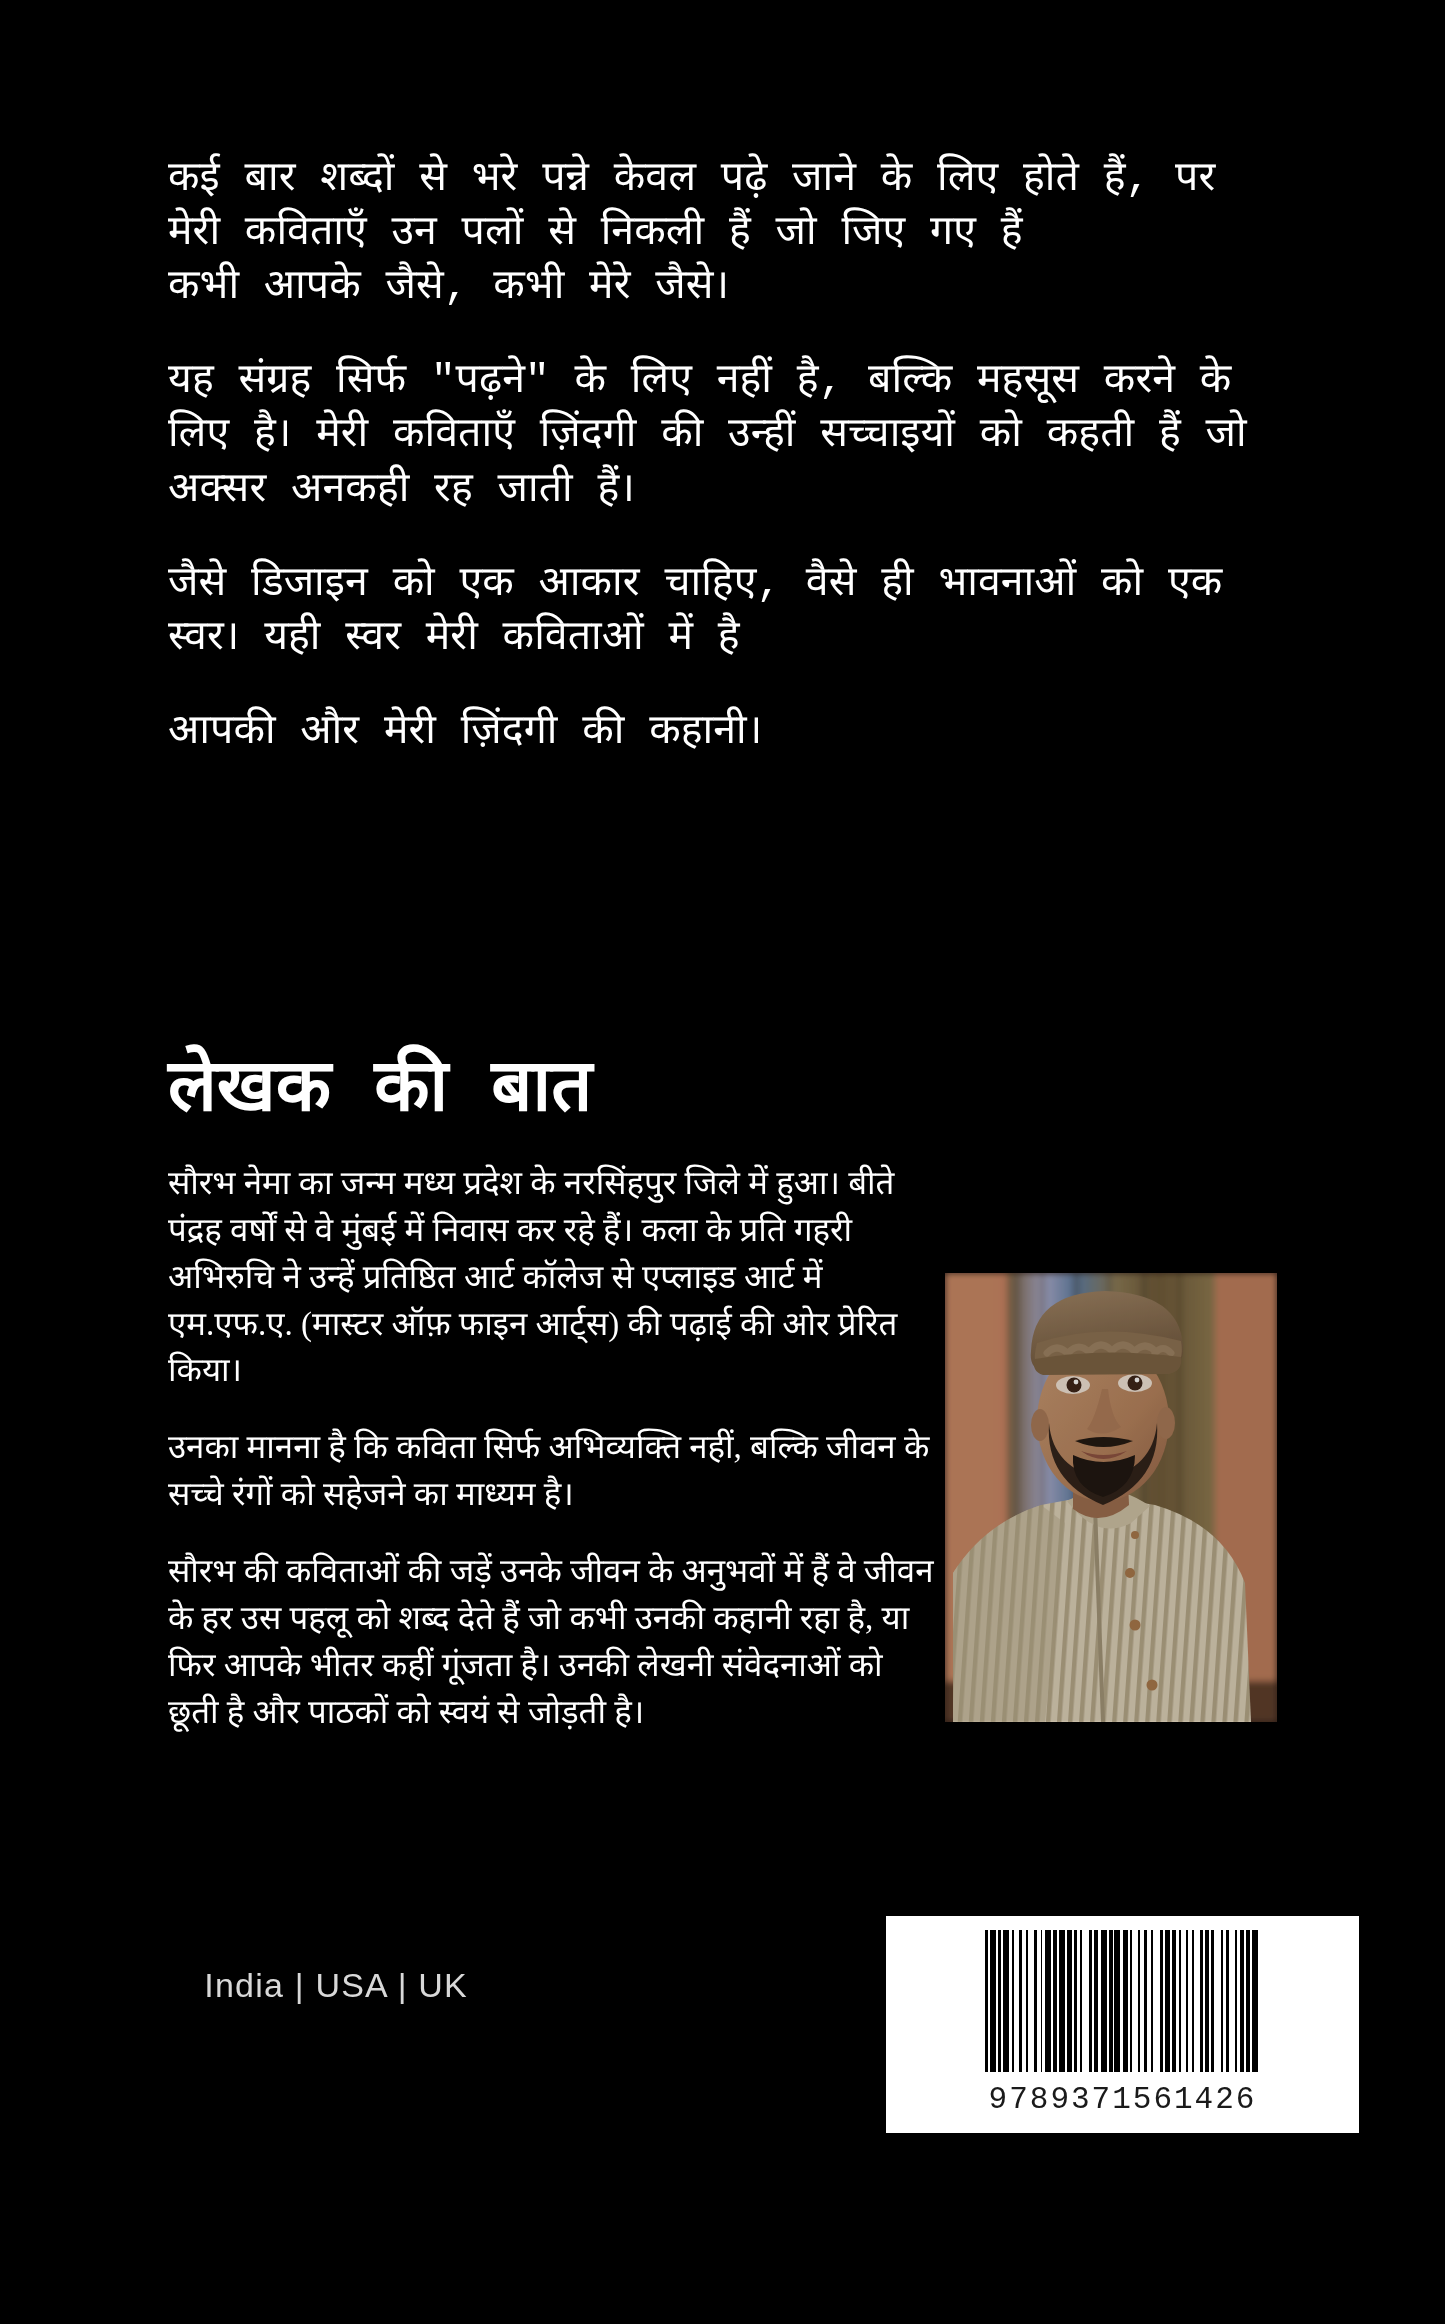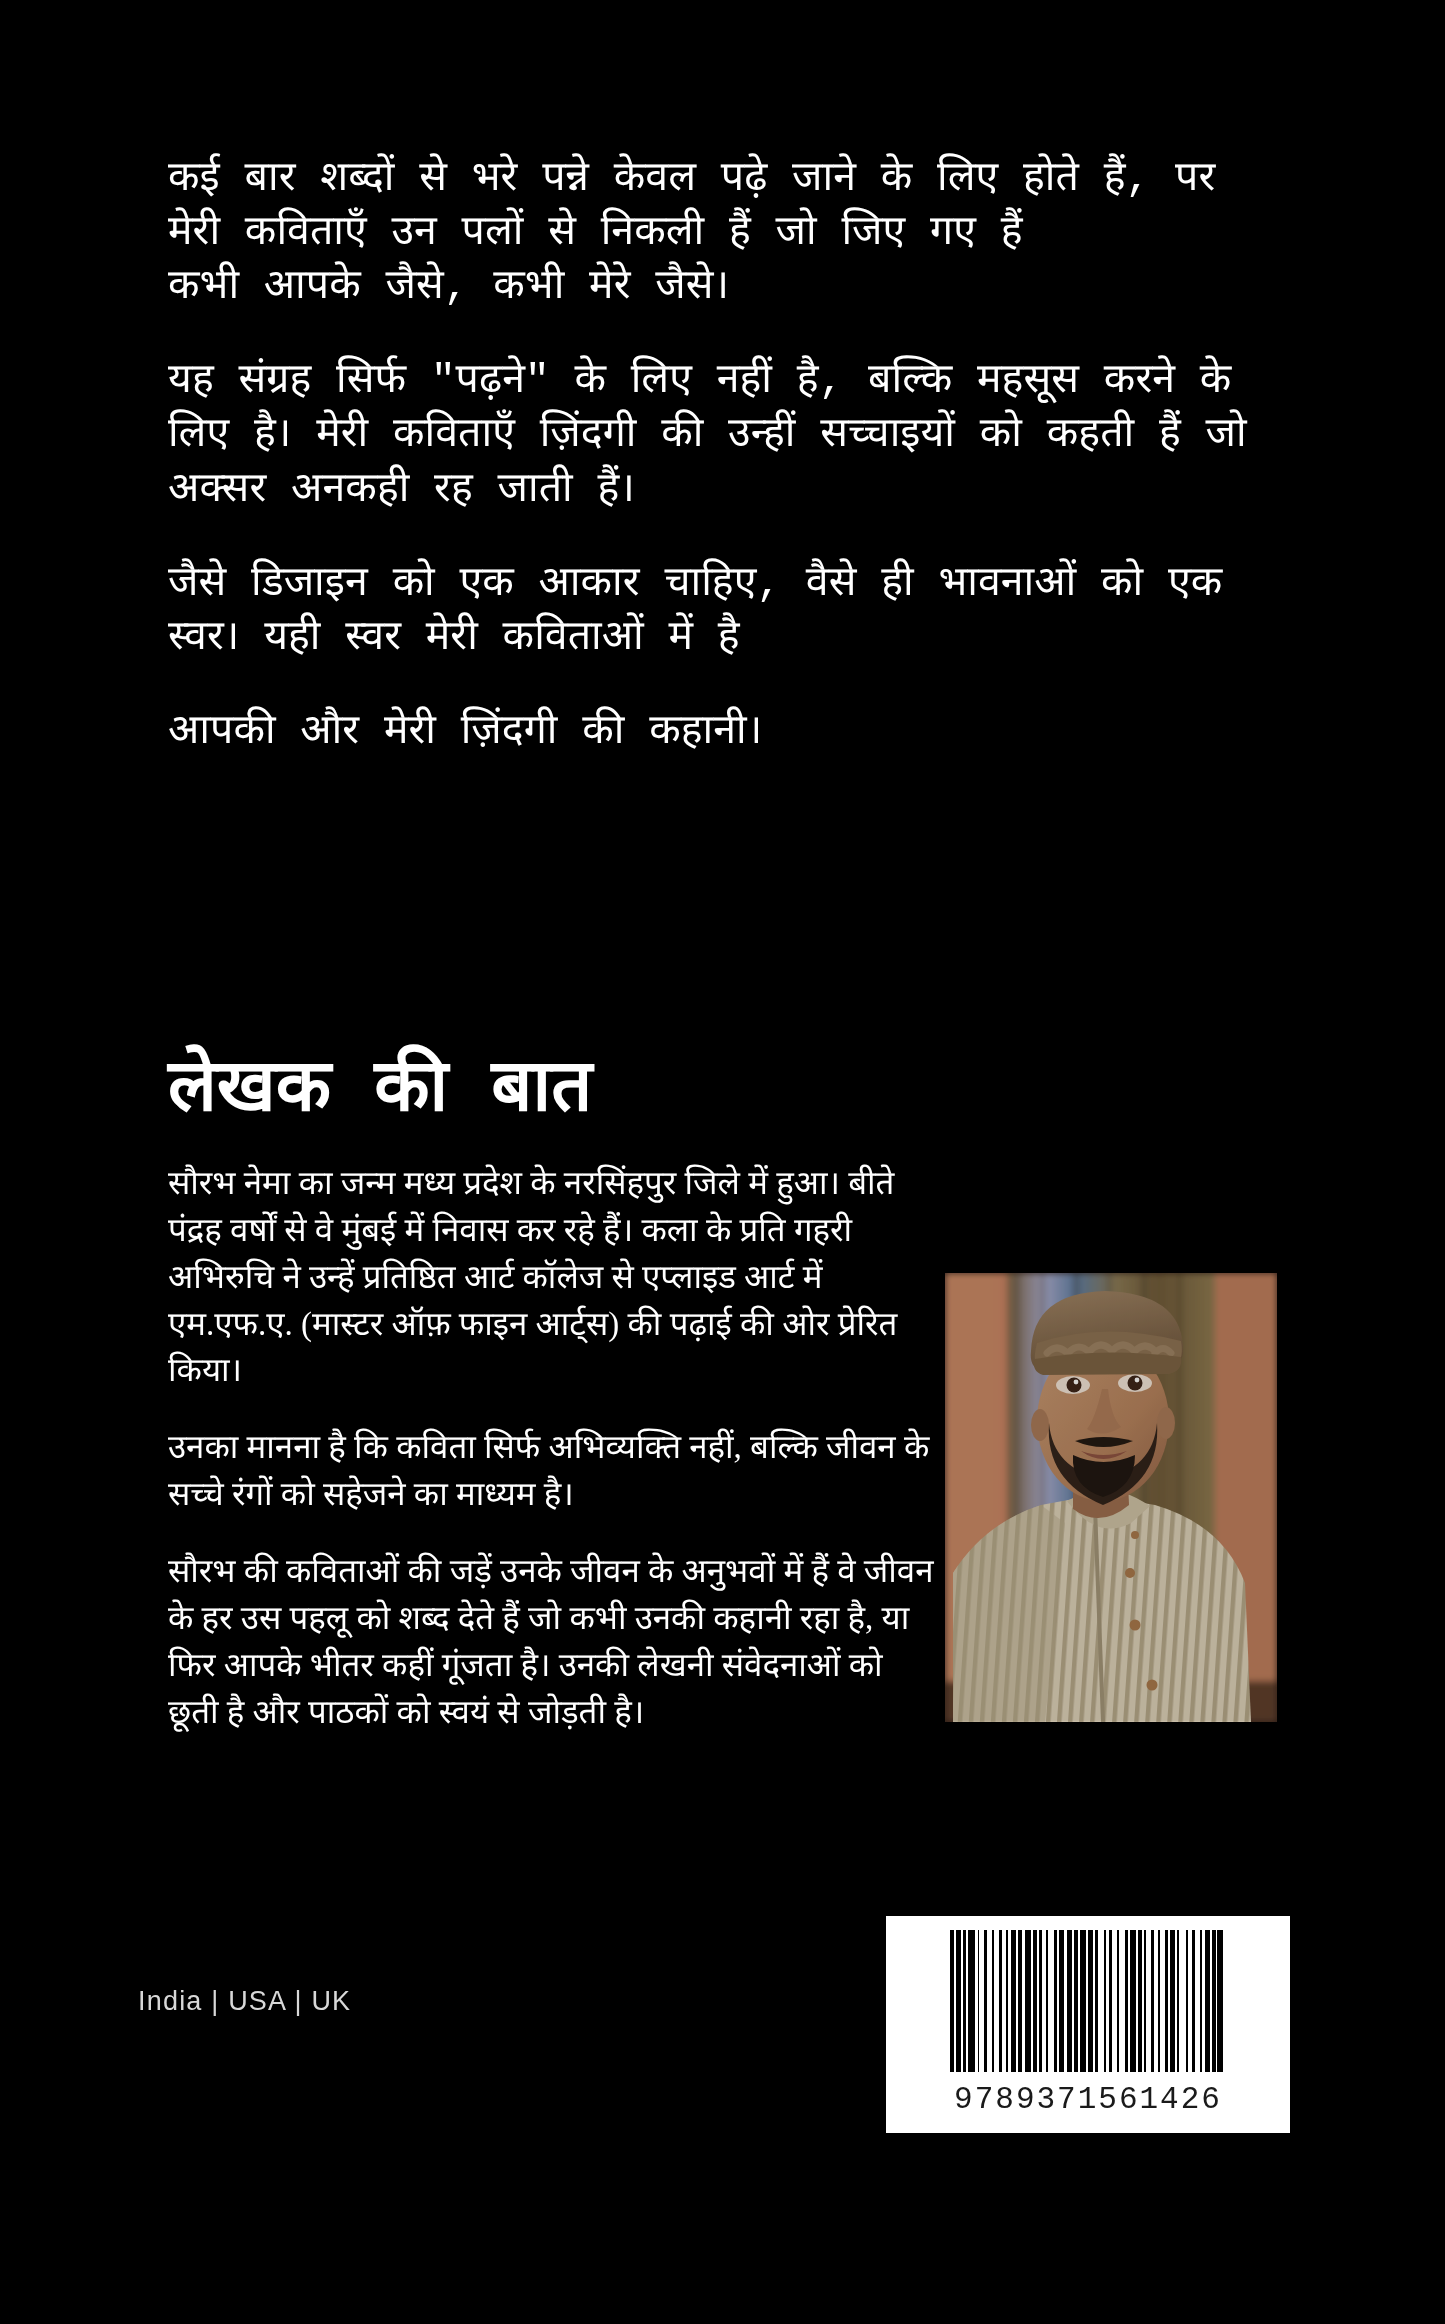--- a/index.html
+++ b/index.html
@@ -112,36 +112,36 @@
   }
   .pub-name span {
     font-family:"Liberation Sans", sans-serif;
     font-weight:300;
     font-size:50px;
     line-height:1.06;
     letter-spacing:0.6px;
     color:#f2f2f2;
   }
   .pub-regions {
-    margin-top:24px;
-    text-align:left;
+    margin-top:4px;
+    text-align:right;
     width:330px;
     font-family:"Liberation Sans", sans-serif;
     font-weight:300;
-    font-size:27px;
+    font-size:34px;
     letter-spacing:1.2px;
     color:#d8d8d8;
   }
 
   
   .barcode-box {
     position:absolute;
     left:886px;
     top:1916px;
-    width:404px;
+    width:473px;
     height:217px;
     background:#ffffff;
     padding:14px 16px 6px 16px;
     display:flex;
     flex-direction:column;
     align-items:center;
   }
   .barcode-bars {
     width:100%;
     height:142px;

